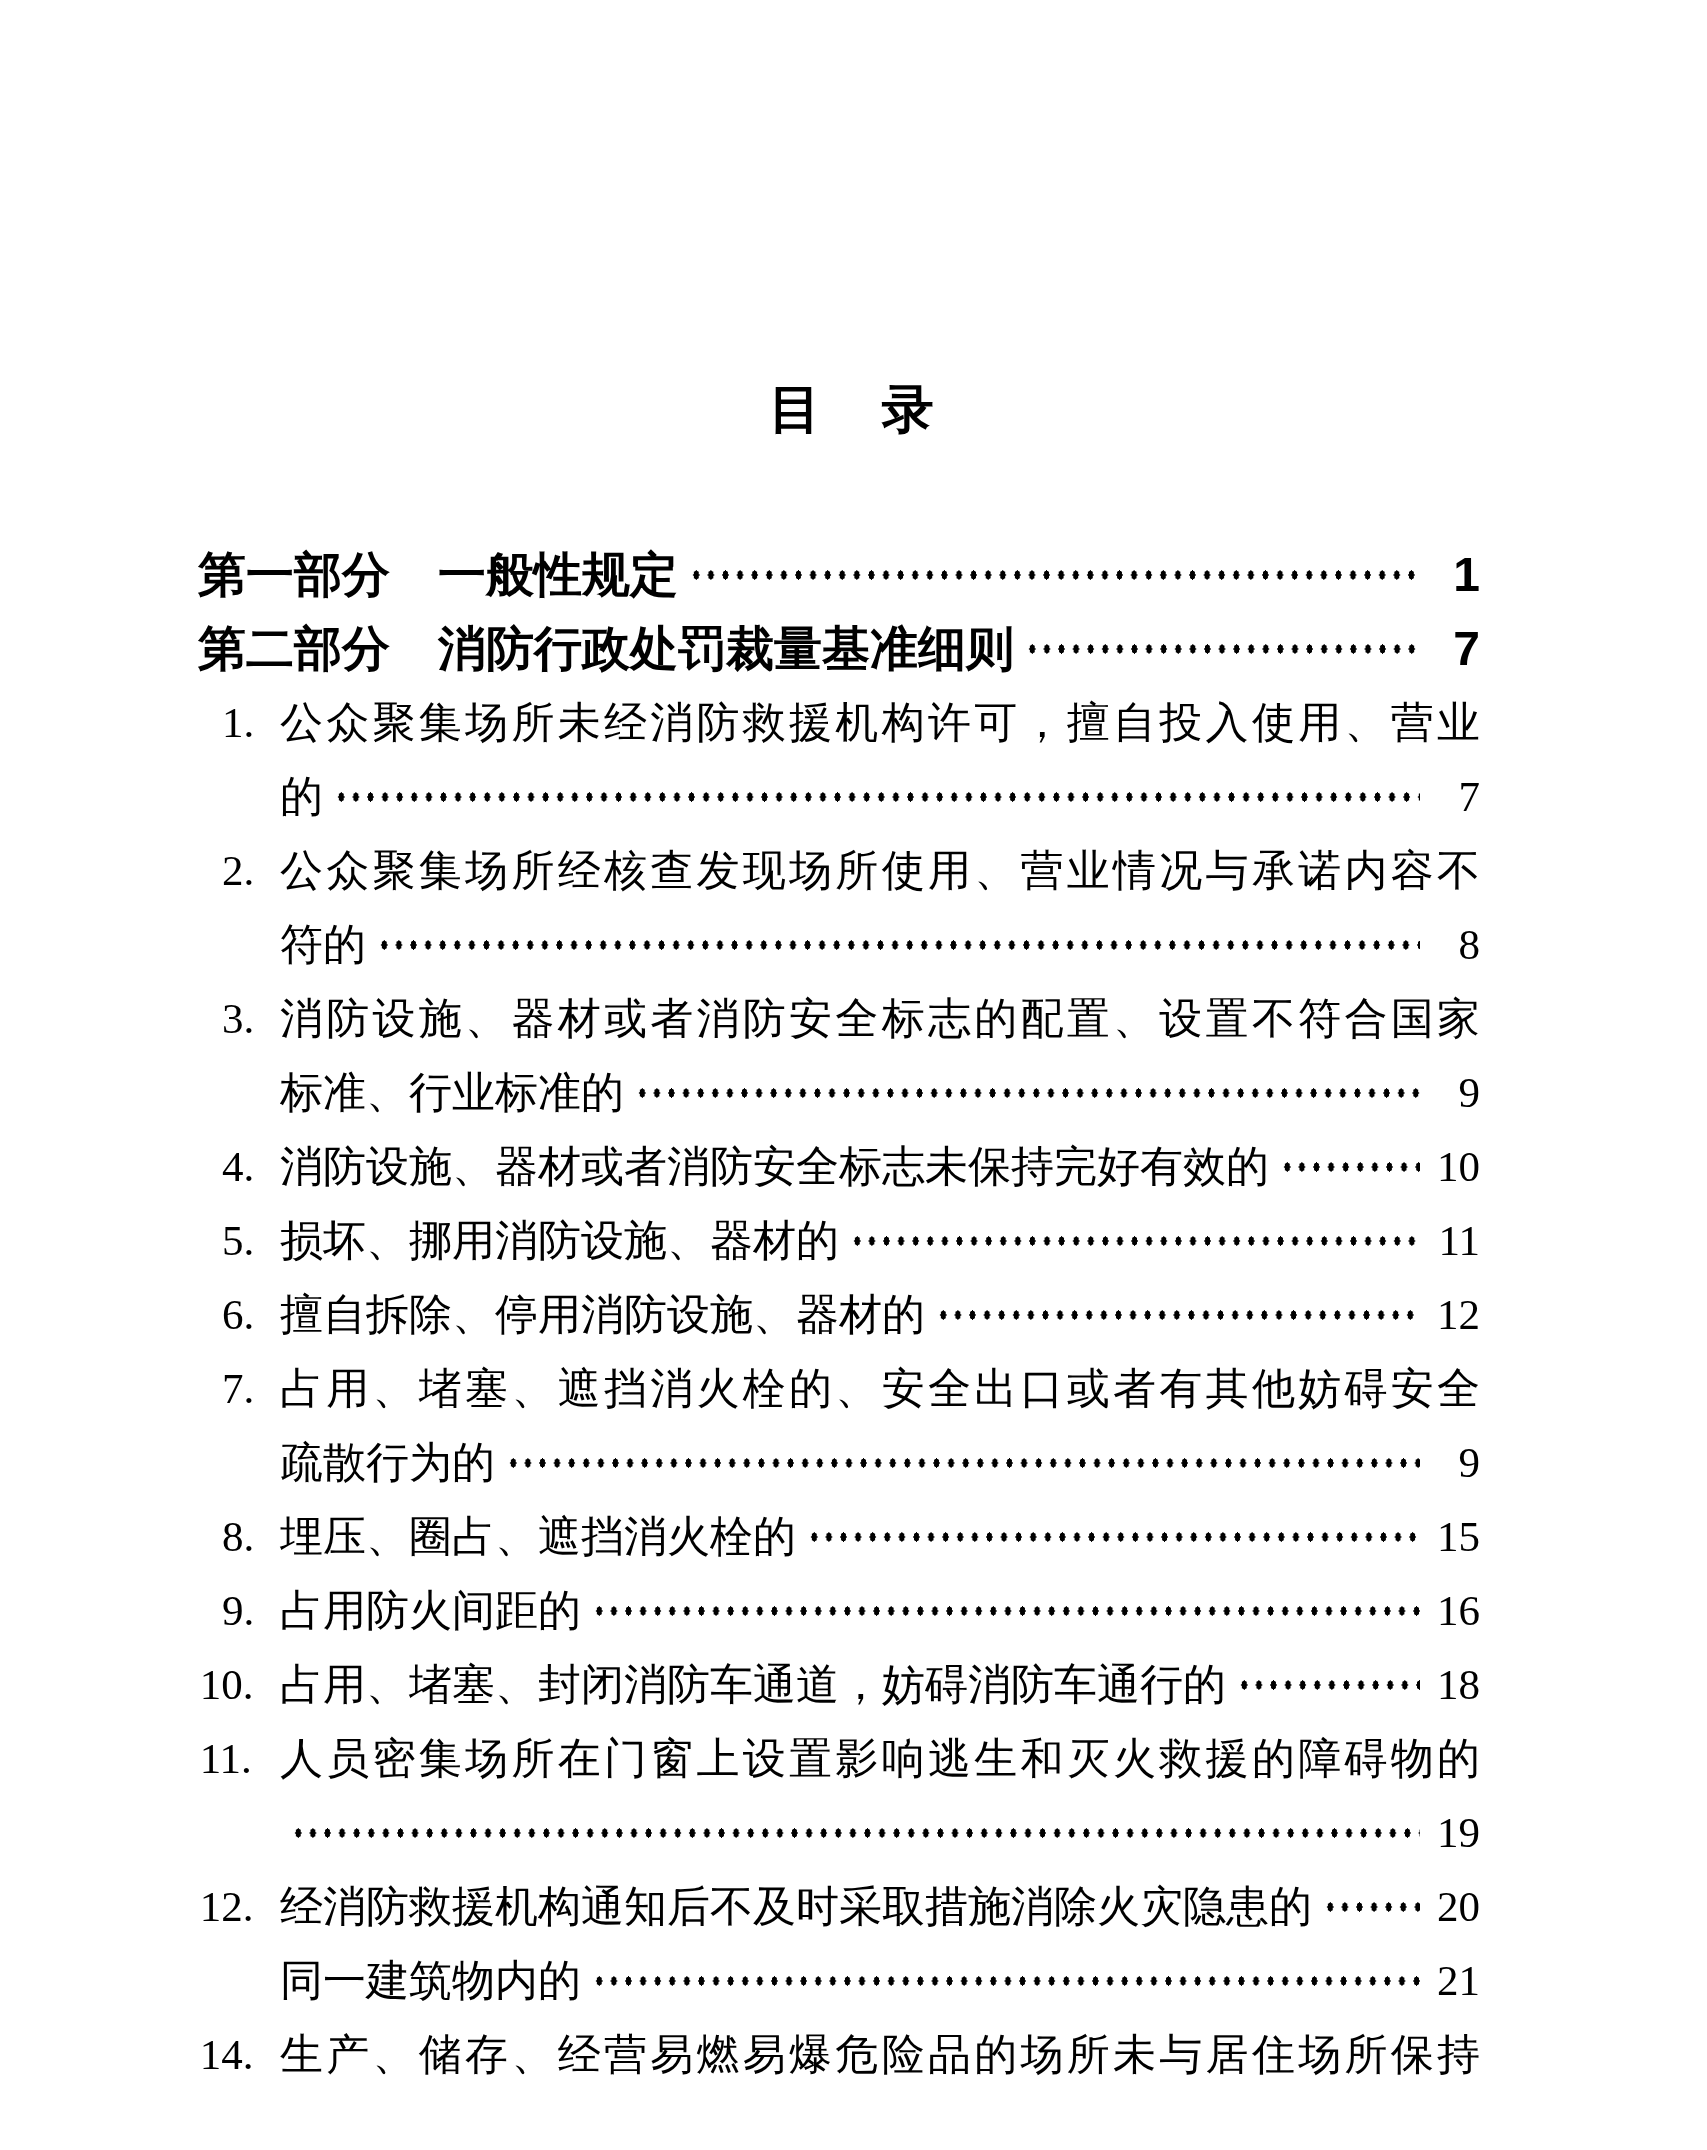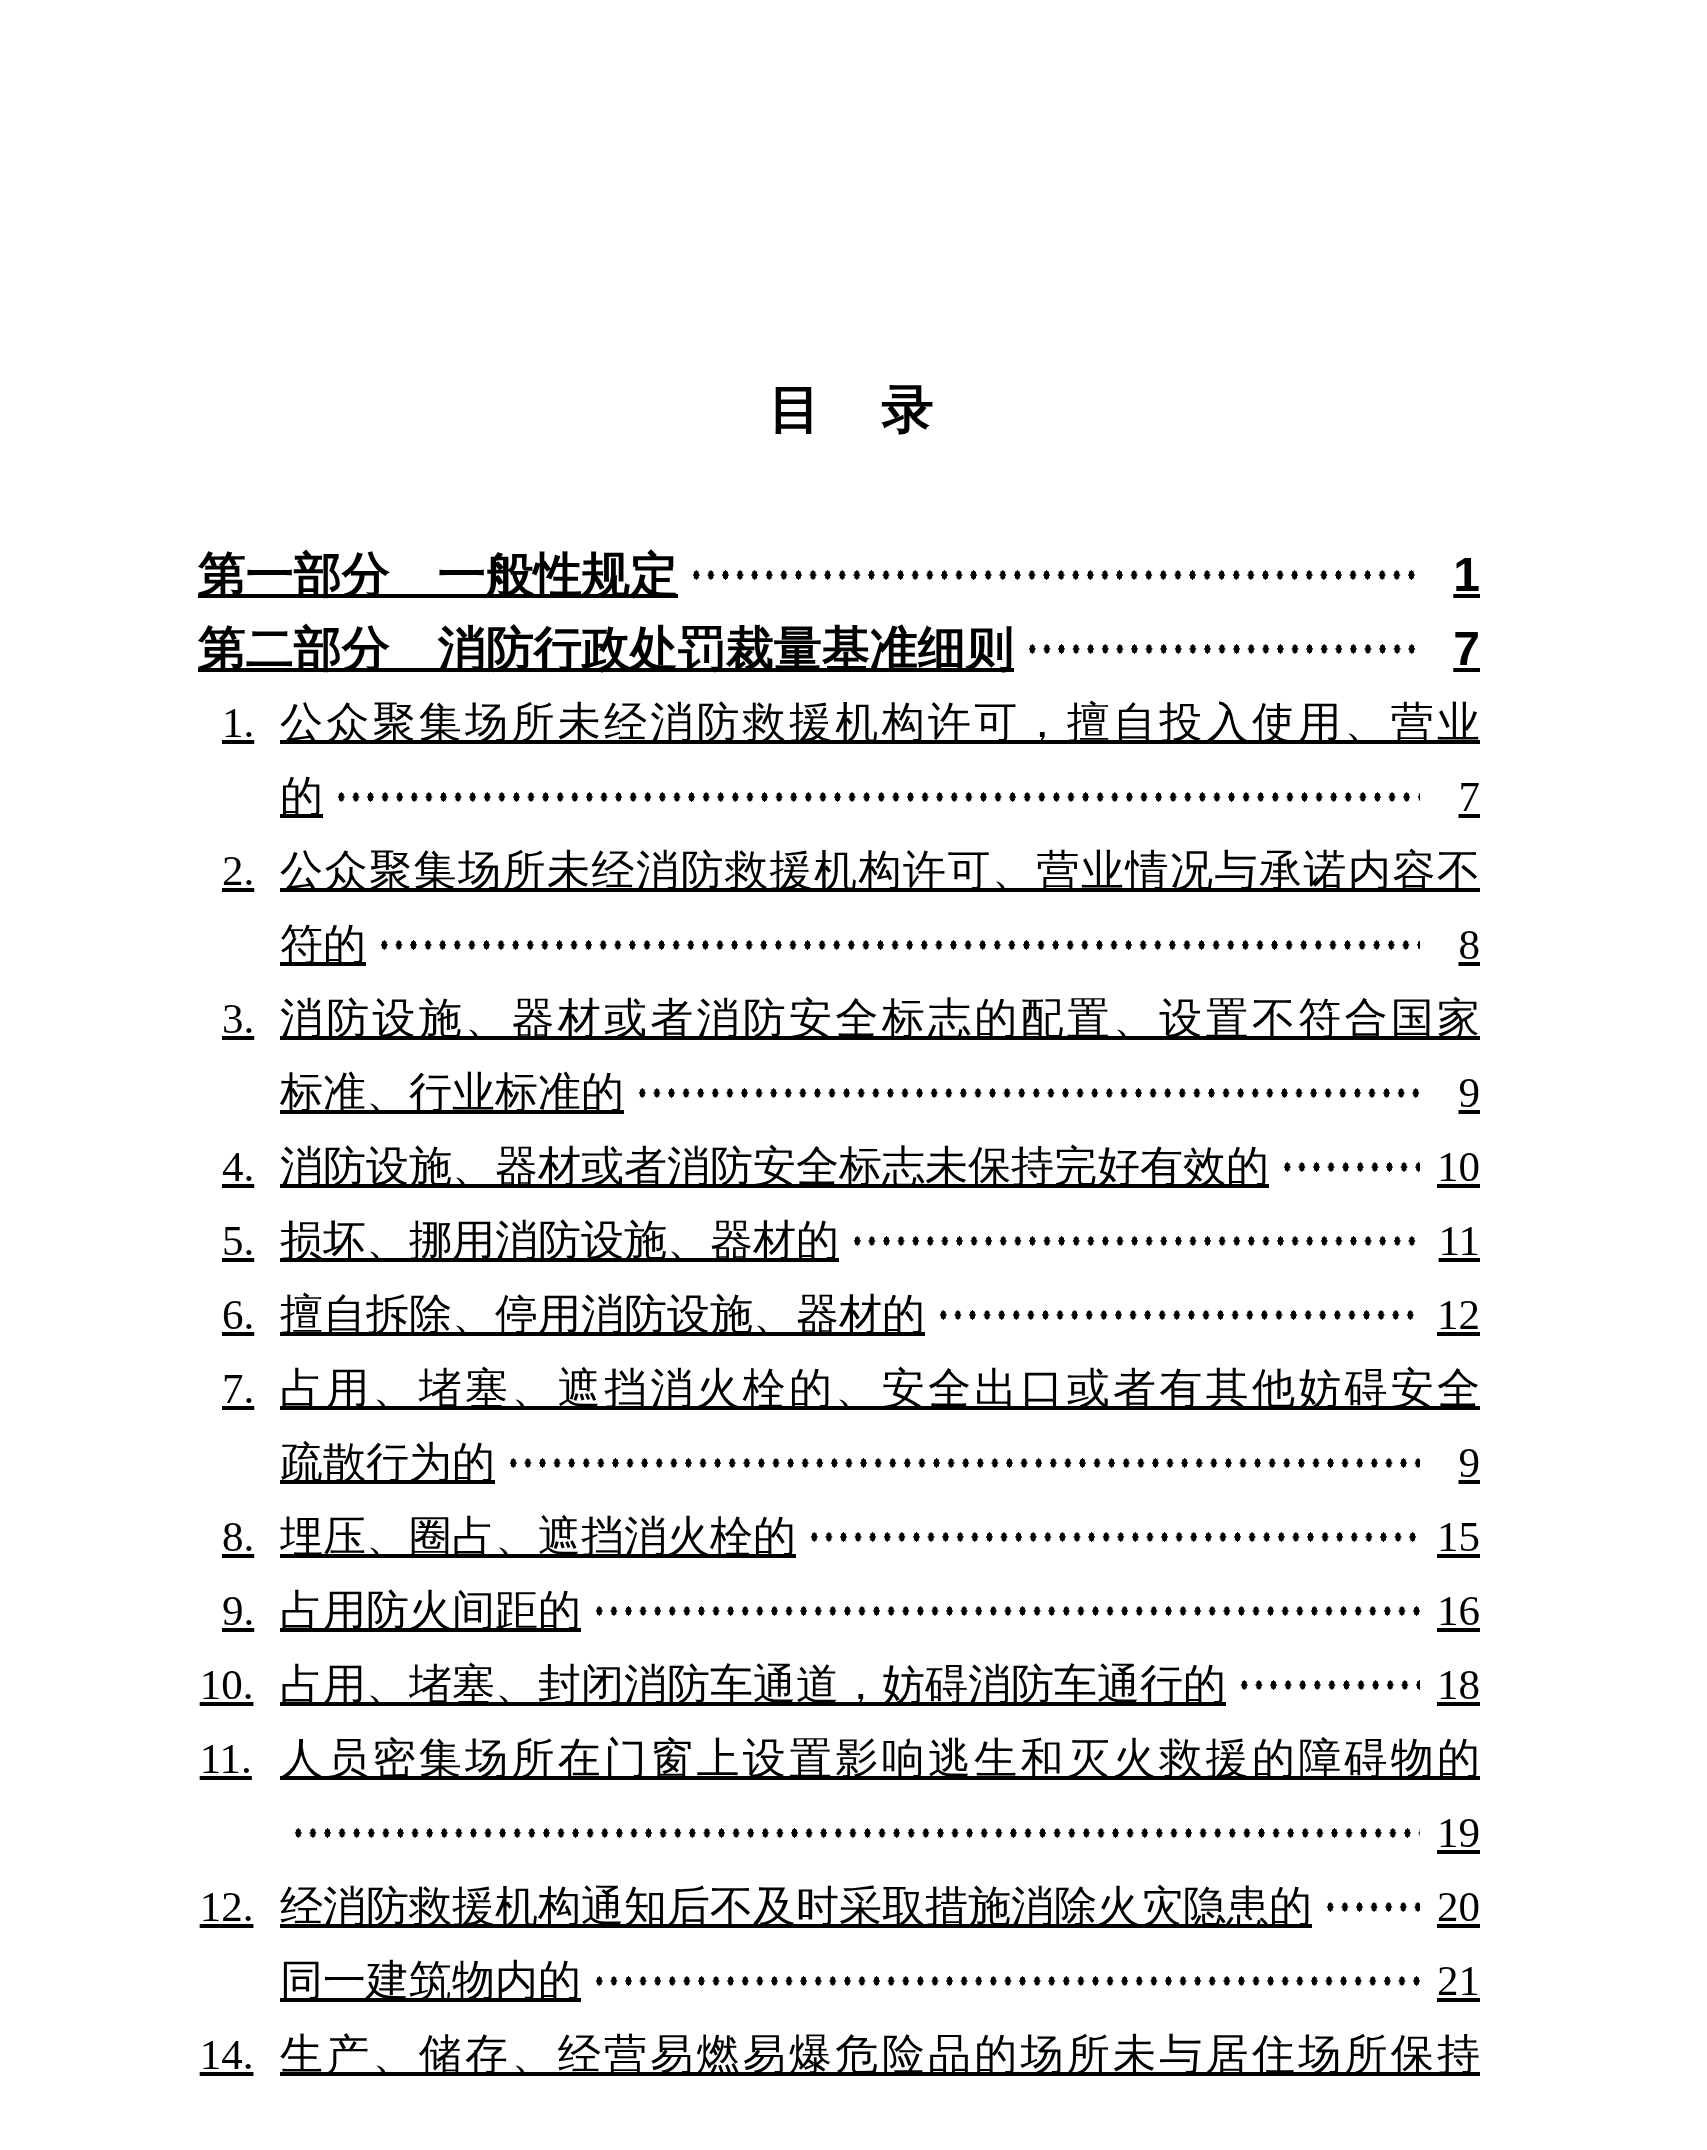--- a/index.html
+++ b/index.html
@@ -30,21 +30,20 @@
     top: 538px;
     width: 1282px;
   }
   .row {
     display: flex;
     align-items: flex-start;
     height: 74px;
     font-size: 43px;
     line-height: 74px;
     overflow: hidden;
-    text-decoration: underline;
   }
   .row.section {
     font-weight: 700;
     font-size: 48px;
     font-family: "Liberation Sans", "DejaVu Sans", sans-serif;
   }
   .num {
     flex: 0 0 82px;
     box-sizing: border-box;
   }
@@ -100,21 +99,21 @@
 
     <div class="row">
       <span class="ind"></span>
       <span class="ctext">的</span>
       <span class="leader"></span>
       <span class="pg">7</span>
     </div>
 
     <div class="row">
       <span class="num single">2.</span>
-      <span class="jtext">公众聚集场所未经消防救援机构许可、营业情况与承诺内容不</span>
+      <span class="jtext">公众聚集场所经核查发现场所使用、营业情况与承诺内容不</span>
     </div>
 
     <div class="row">
       <span class="ind"></span>
       <span class="ctext">符的</span>
       <span class="leader"></span>
       <span class="pg">8</span>
     </div>
 
     <div class="row">

